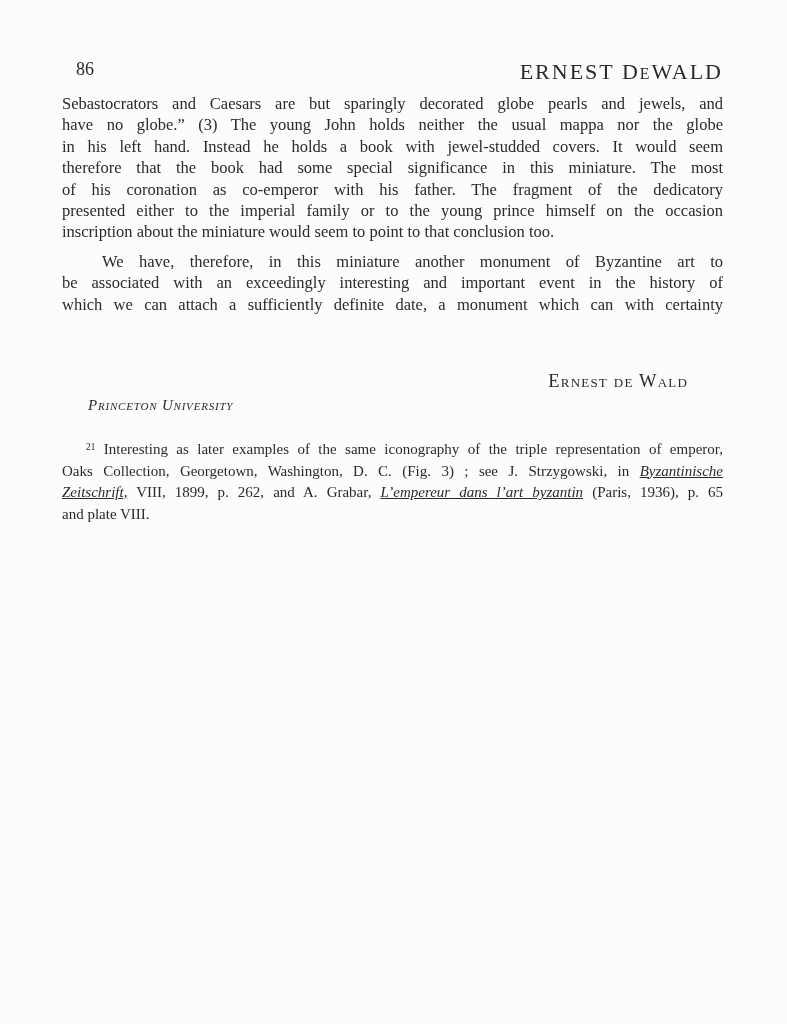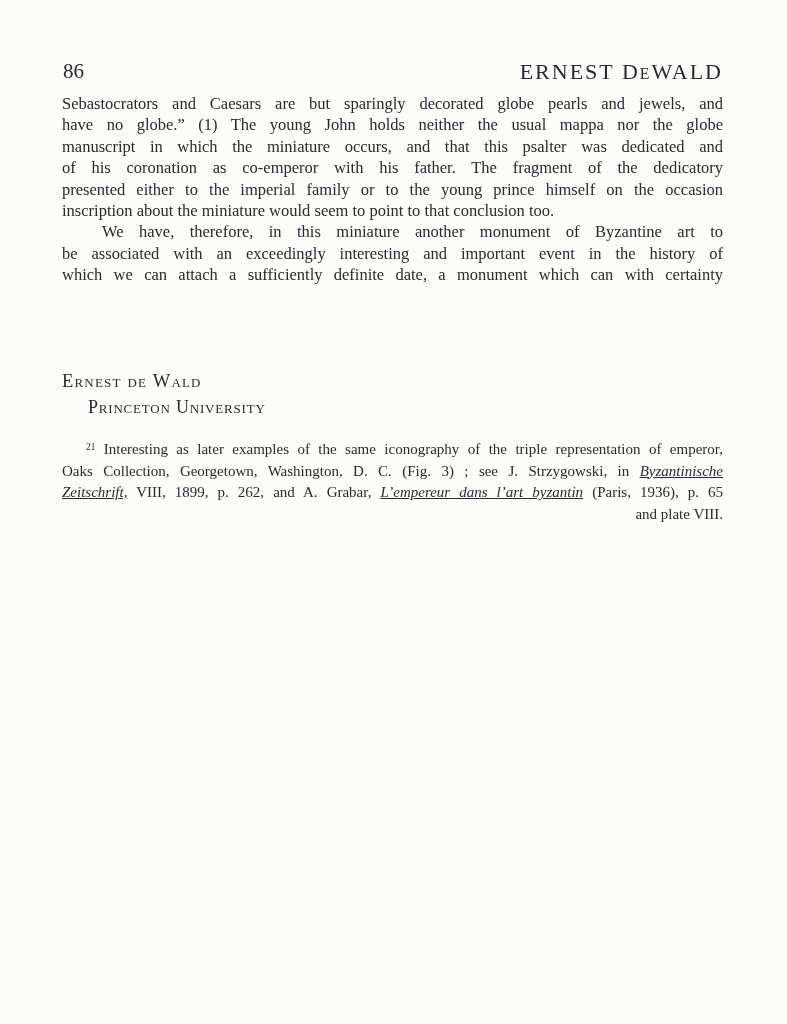--- a/index.html
+++ b/index.html
@@ -7,21 +7,21 @@
     width: 787px; height: 1024px;
     background: var(--paper, #fcfcfa);
     color: var(--ink, #2a2a2a);
     font-family: "Liberation Serif", "DejaVu Serif", serif;
     position: relative;
     overflow: hidden;
   }
   .page { position: absolute; inset: 0; }
 
   .header { position: absolute; left: 62px; top: 59px; width: 661px; height: 22px; }
-  .pagenum { position: absolute; left: 1px; top: 0; font-size: 21px; }
+  .pagenum { position: absolute; left: 14px; top: 0; font-size: 18px; }
   .running-title {
     text-align: right; font-size: 22px; letter-spacing: 2px;
     white-space: nowrap;
   }
   .running-title .sc { font-size: 0.72em; letter-spacing: 2px; }
 
   .body-text {
     position: absolute; left: 62px; top: 93px; width: 661px;
     font-size: 16.5px; line-height: 21.4px;
   }
@@ -30,50 +30,52 @@
 
   sup {
     font-size: 0.62em; line-height: 0; vertical-align: 0.38em;
     letter-spacing: 0;
   }
   .it { font-style: italic; text-decoration: underline; }
 
   .signature {
     position: absolute; left: 62px; top: 371px; width: 661px;
     box-sizing: border-box; padding-right: 35px;
+    text-align: right;
     font-variant: small-caps; font-size: 18.5px; letter-spacing: 1.2px;
   }
   .affiliation {
     position: absolute; left: 88px; top: 397px;
-    font-variant: small-caps; font-size: 18px; letter-spacing: 0.8px;
+    font-variant: small-caps; font-size: 15px; letter-spacing: 0.8px; font-style: italic;
   }
   .footnote {
     position: absolute; left: 62px; top: 439px; width: 661px;
     font-size: 15px; line-height: 21.6px;
   }
-  .footnote .line { min-height: 21.6px; text-align: right; }
+  .footnote .line { min-height: 21.6px; }
 </style>
 </head>
 <body>
 
 <div class="page">
 
   <div class="header">
     <span class="pagenum">86</span>
     <div class="running-title"><span>ERNEST D</span><span class="sc">E</span><span>WALD</span></div>
   </div>
 
   <div class="body-text">
       <div class="line just"><span>Sebastocrators and Caesars are but sparingly decorated globe pearls and jewels, and</span></div>
-      <div class="line just"><span>have no globe.” (1) The young John holds neither the usual mappa nor the globe</span></div>
-      <div class="line just"><span>manuscript in which the miniature occurs, and that this psalter was dedicated and</span></div>
+      <div class="line just"><span>have no globe.” (3) The young John holds neither the usual mappa nor the globe</span></div>
+      <div class="line just"><span>in his left hand. Instead he holds a book with jewel-studded covers. It would seem</span></div>
+      <div class="line just"><span>therefore that the book had some special significance in this miniature. The most</span></div>
       <div class="line just"><span>of his coronation as co-emperor with his father. The fragment of the dedicatory</span></div>
       <div class="line just"><span>presented either to the imperial family or to the young prince himself on the occasion</span></div>
       <div class="line"><span>inscription about the miniature would seem to point to that conclusion too.</span></div>
-      <div class="line just" style="text-indent: 40px;"><span>We have, therefore, in this miniature another monument of Byzantine art to</span></div>
+      <div class="line just" style="text-indent: 40px; margin-top: 8px;"><span>We have, therefore, in this miniature another monument of Byzantine art to</span></div>
       <div class="line just"><span>be associated with an exceedingly interesting and important event in the history of</span></div>
       <div class="line just"><span>which we can attach a sufficiently definite date, a monument which can with certainty</span></div>
     </div>
 
   <div class="signature"><span>Ernest de Wald</span></div>
 
   <div class="affiliation"><span>Princeton University</span></div>
 
   <div class="footnote">
       <div class="line just" style="text-indent: 24px;"><sup>21</sup><span> Interesting as later examples of the same iconography of the triple representation of emperor,</span></div>

